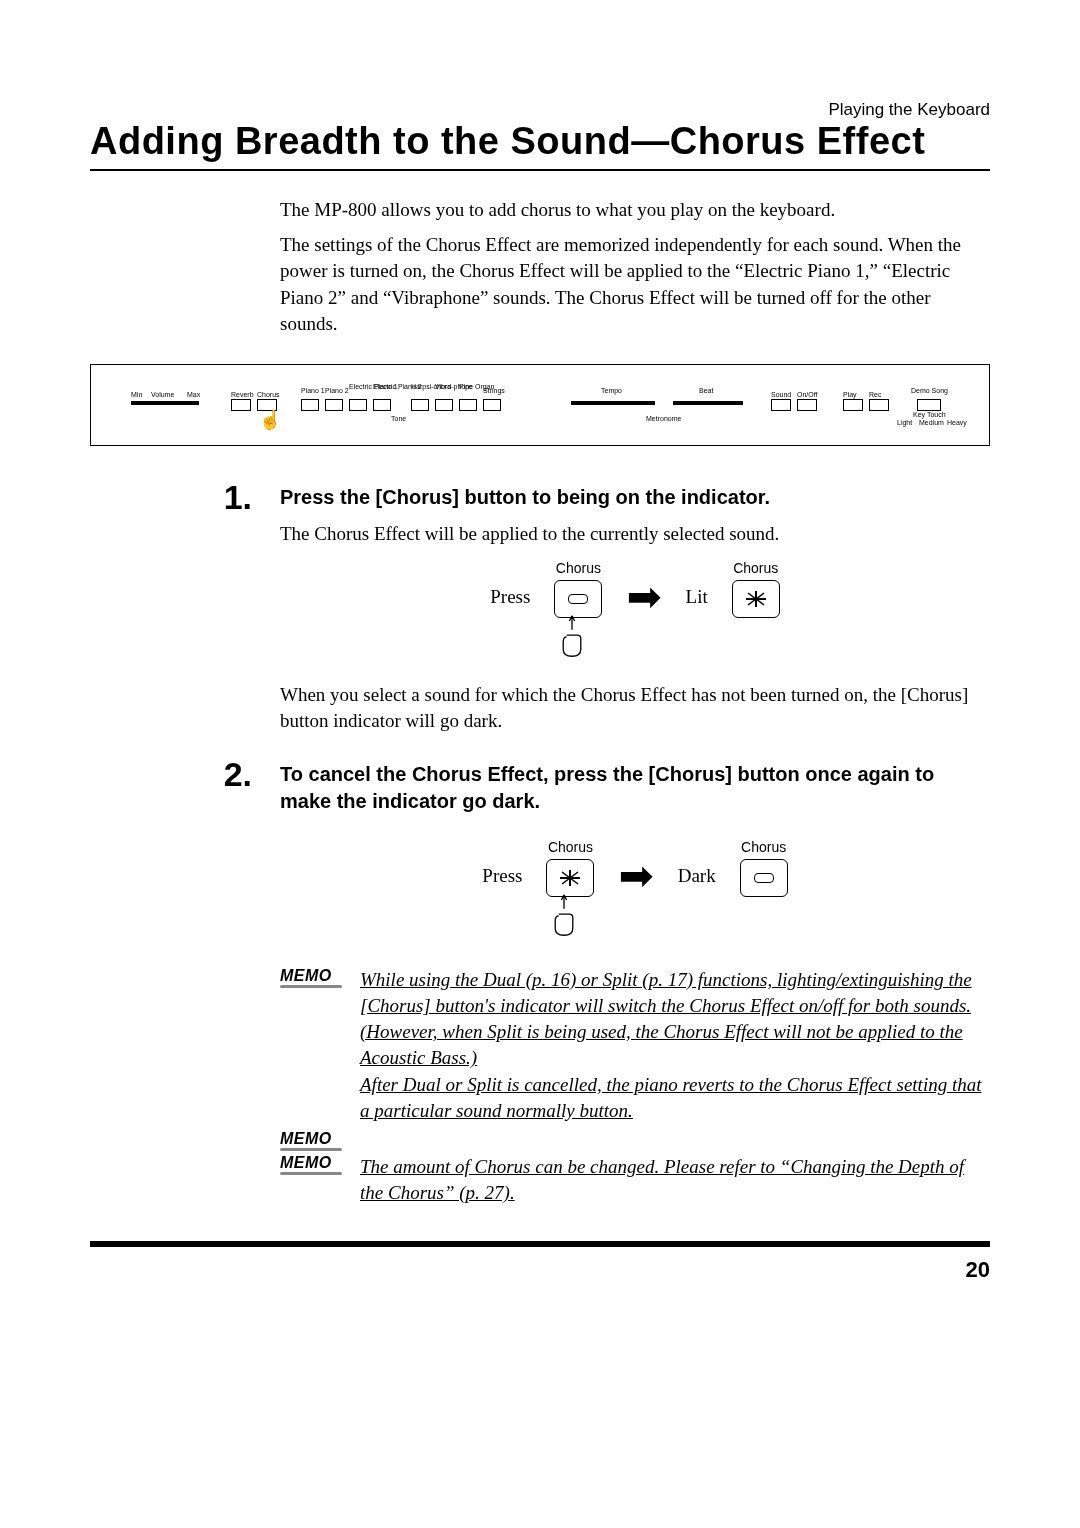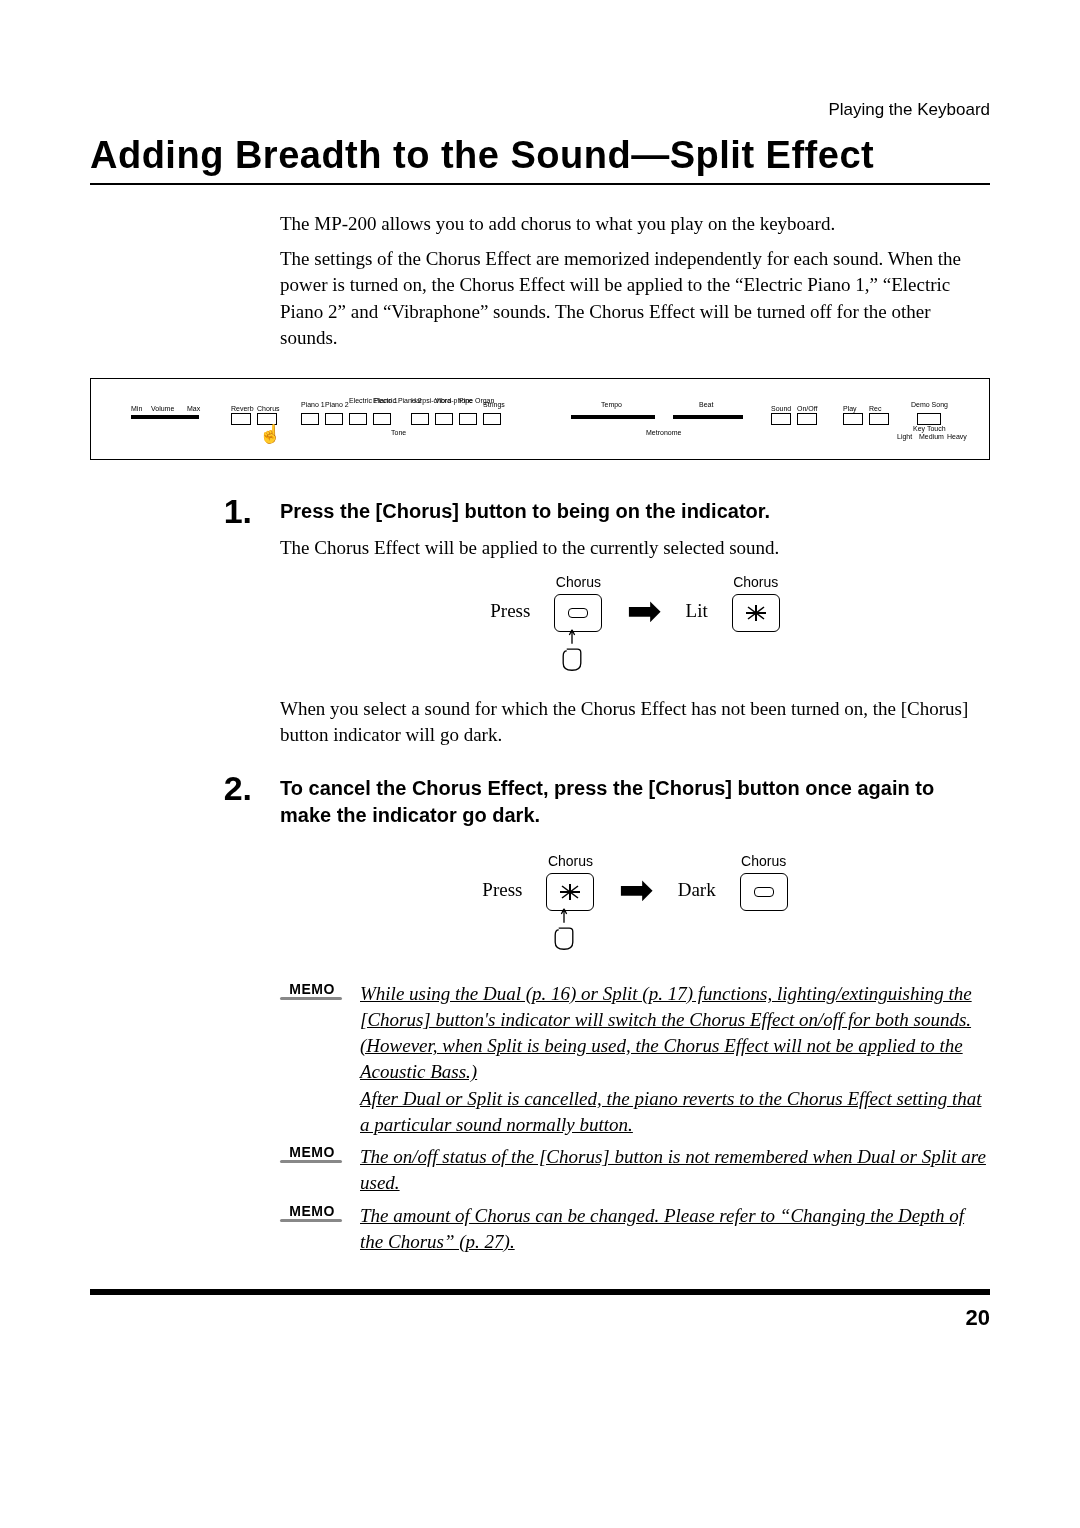--- a/index.html
+++ b/index.html
@@ -9,21 +9,20 @@
     font-family: "Times New Roman", Times, serif;
     color: #000;
     width: 1080px;
   }
   .page {
     padding: 100px 90px 60px 90px;
   }
   .breadcrumb {
     text-align: right;
     font-size: 17px;
-    margin-bottom: 14px;
     font-family: Arial, Helvetica, sans-serif;
   }
   h1.title {
     font-family: "Arial Black", Arial, Helvetica, sans-serif;
     font-weight: 900;
     font-size: 38px;
     margin: 0 0 6px 0;
     letter-spacing: 0.5px;
   }
   .title-rule {
@@ -147,25 +146,25 @@
   .memo-row {
     display: flex;
     align-items: flex-start;
     margin: 6px 0 6px 190px;
   }
   .memo-icon {
     width: 64px;
     flex-shrink: 0;
     font-family: "Arial Black", Arial, sans-serif;
     font-weight: 900;
-    font-size: 14px;
+    font-style: italic;
+    font-size: 16px;
     letter-spacing: 0.5px;
     position: relative;
     padding-right: 16px;
-    text-align: center;
   }
   .memo-icon::after {
     content: "";
     position: absolute;
     left: 0;
     right: 18px;
     bottom: -3px;
     height: 3px;
     background: #888;
     border-radius: 2px;
@@ -189,25 +188,25 @@
     font-size: 22px;
   }
 </style>
 </head>
 <body>
 
 <div class="page">
 
   <div class="breadcrumb">Playing the Keyboard</div>
 
-  <h1 class="title">Adding Breadth to the Sound—Split Effect</h1>
+  <h1 class="title">Adding Breadth to the Sound—Chorus Effect</h1>
   <div class="title-rule"></div>
 
   <div class="body-col">
-    <p>The MP-200 allows you to add chorus to what you play on the keyboard.</p>
+    <p>The MP-800 allows you to add chorus to what you play on the keyboard.</p>
     <p class="spaced">The settings of the Chorus Effect are memorized independently for each sound. When the power is turned on, the Chorus Effect will be applied to the “Electric Piano 1,” “Electric Piano 2” and “Vibraphone” sounds. The Chorus Effect will be turned off for the other sounds.</p>
   </div>
 
   <div class="panel-box">
 
     <span class="lbl" style="left:40px;top:26px;">Min</span>
     <span class="lbl" style="left:60px;top:26px;">Volume</span>
     <span class="lbl" style="left:96px;top:26px;">Max</span>
     <div class="slider" style="left:40px;top:36px;width:68px;"></div>
 
@@ -331,21 +330,20 @@
   <div class="memo-row">
     <div class="memo-icon">MEMO</div>
     <div class="memo-text">
       <span>While using the Dual (p. 16) or Split (p. 17) functions, lighting/extinguishing the [Chorus] button's indicator will switch the Chorus Effect on/off for both sounds. (However, when Split is being used, the Chorus Effect will not be applied to the Acoustic Bass.)</span><br>
       <span>After Dual or Split is cancelled, the piano reverts to the Chorus Effect setting that a particular sound normally button.</span>
     </div>
   </div>
 
   <div class="memo-row">
     <div class="memo-icon">MEMO</div>
-    <div class="memo-text">The on/off status of the [Chorus] button is not remembered when Dual or Split are used.</div>
   </div>
 
   <div class="memo-row">
     <div class="memo-icon">MEMO</div>
     <div class="memo-text">The amount of Chorus can be changed. Please refer to “Changing the Depth of the Chorus” (p. 27).</div>
   </div>
 
   <div class="footer-rule"></div>
   <div class="page-num">20</div>
 

